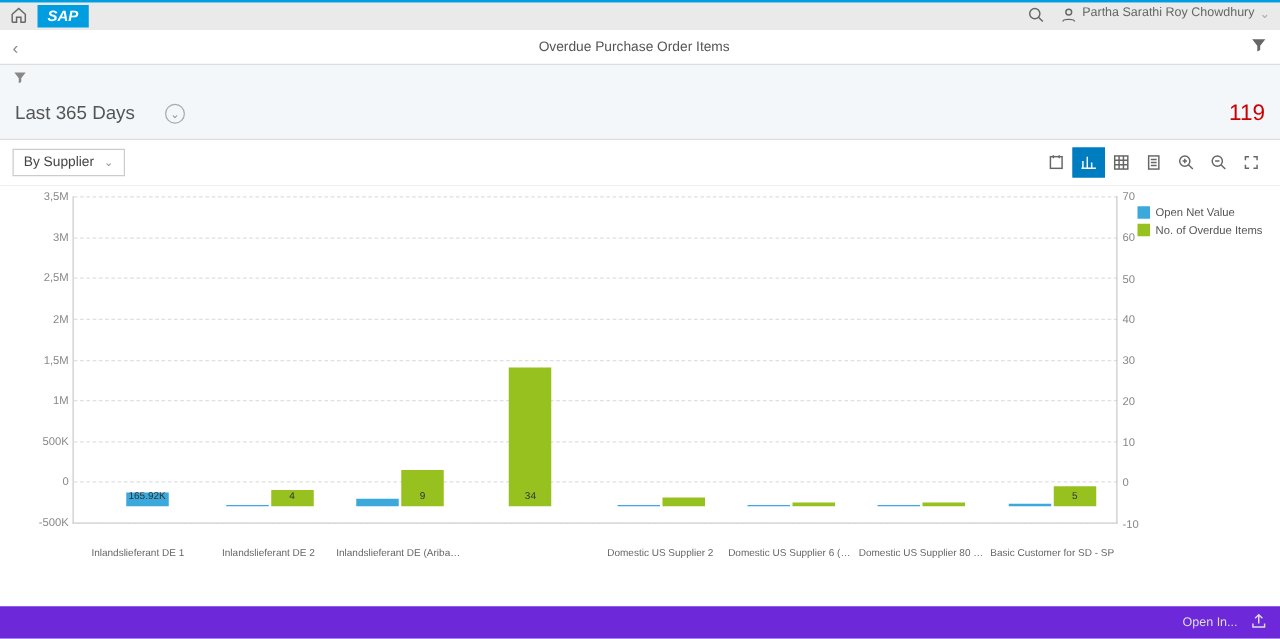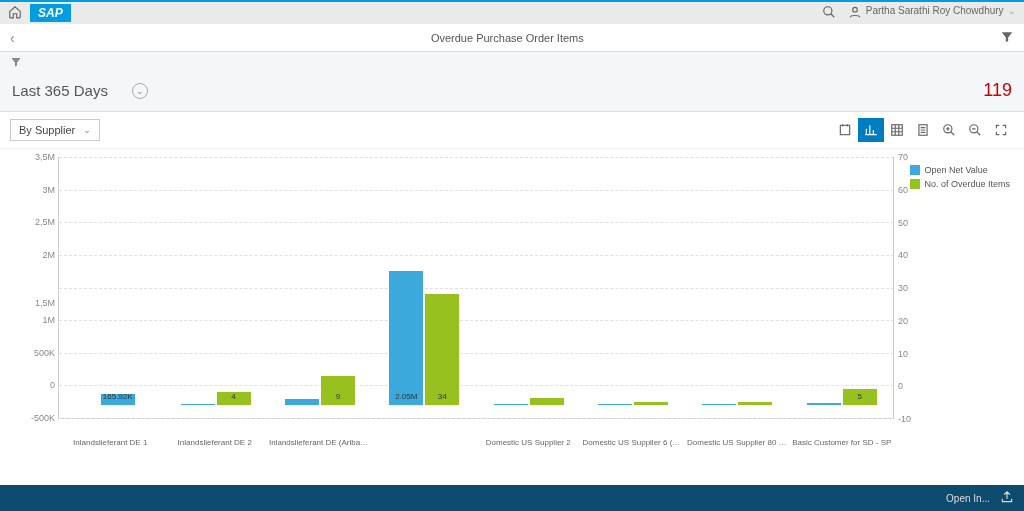--- a/index.html
+++ b/index.html
@@ -48,21 +48,21 @@
 .bar.green { background:#97c11f; }
 .bar .blabel { position:absolute; bottom:4px; left:0; right:0; text-align:center; font-size:8px; color:#333; }
 .x-labels { position:absolute; left:58px; right:130px; bottom:22px; display:flex; }
 .x-labels .xl { flex:1; text-align:center; font-size:8px; color:#666; padding: 0 2px; white-space: nowrap; overflow:hidden; text-overflow: ellipsis; }
 .legend { position:absolute; right: 14px; top: 16px; font-size:9px; color:#555; }
 .legend .item { display:flex; align-items:center; margin-bottom:4px; }
 .legend .sw { width:10px; height:10px; margin-right:4px; }
 .legend .sw.blue { background:#3ba9db; }
 .legend .sw.green { background:#97c11f; }
 
-.footer { position:absolute; bottom:0; left:0; right:0; height:26px; background:#0c4a6e; color:#ddd; display:flex; align-items:center; justify-content:flex-end; padding:0 10px; font-size:10px; }
+.footer { position:absolute; bottom:0; left:0; right:0; height:26px; background:#6d28d9; color:#ddd; display:flex; align-items:center; justify-content:flex-end; padding:0 10px; font-size:10px; }
 .footer .openin { margin-right:10px; cursor:pointer; }
 .footer .share { cursor:pointer; }
 </style>
 </head>
 <body>
 
 <div class="shell-bar">
   <span class="home">
     <svg width="14" height="14" viewBox="0 0 24 24" fill="none" stroke="#666" stroke-width="2">
         <path d="M3 11l9-8 9 8v10a1 1 0 0 1-1 1h-5v-7h-6v7H4a1 1 0 0 1-1-1z"></path>
@@ -164,21 +164,21 @@
   <div class="plot" id="plot">
       <div class="grid-line" style="top: 100%;"></div>
       <div class="y-left-lbl" style="top: 100%;">-500K</div>
       <div class="grid-line" style="top: 87.5%;"></div>
       <div class="y-left-lbl" style="top: 87.5%;">0</div>
       <div class="grid-line" style="top: 75%;"></div>
       <div class="y-left-lbl" style="top: 75%;">500K</div>
       <div class="grid-line" style="top: 62.5%;"></div>
       <div class="y-left-lbl" style="top: 62.5%;">1M</div>
       <div class="grid-line" style="top: 50%;"></div>
-      <div class="y-left-lbl" style="top: 50%; margin-top: 15px;">1,5M</div>
+      <div class="y-left-lbl" style="top: 50%;">1,5M</div>
       <div class="grid-line" style="top: 37.5%;"></div>
       <div class="y-left-lbl" style="top: 37.5%;">2M</div>
       <div class="grid-line" style="top: 25%;"></div>
       <div class="y-left-lbl" style="top: 25%;">2,5M</div>
       <div class="grid-line" style="top: 12.5%;"></div>
       <div class="y-left-lbl" style="top: 12.5%;">3M</div>
       <div class="grid-line" style="top: 0%;"></div>
       <div class="y-left-lbl" style="top: 0%;">3,5M</div>
       <div class="bars-row">
         <div class="group">
@@ -192,23 +192,20 @@
             <div class="blabel">4</div>
           </div>
         </div>
         <div class="group">
           <div class="bar blue" style="height: 2.25%; margin-bottom: 12.5%;"></div>
           <div class="bar green" style="height: 11.25%; margin-bottom: 12.5%;">
             <div class="blabel">9</div>
           </div>
         </div>
         <div class="group">
-          <div class="bar blue" style="height: 51.25%; margin-bottom: 12.5%;">
-            <div class="blabel">2.05M</div>
-          </div>
           <div class="bar green" style="height: 42.5%; margin-bottom: 12.5%;">
             <div class="blabel">34</div>
           </div>
         </div>
         <div class="group">
           <div class="bar blue" style="height: 0.375%; margin-bottom: 12.5%;"></div>
           <div class="bar green" style="height: 2.5%; margin-bottom: 12.5%;"></div>
         </div>
         <div class="group">
           <div class="bar blue" style="height: 0.5%; margin-bottom: 12.5%;"></div>

